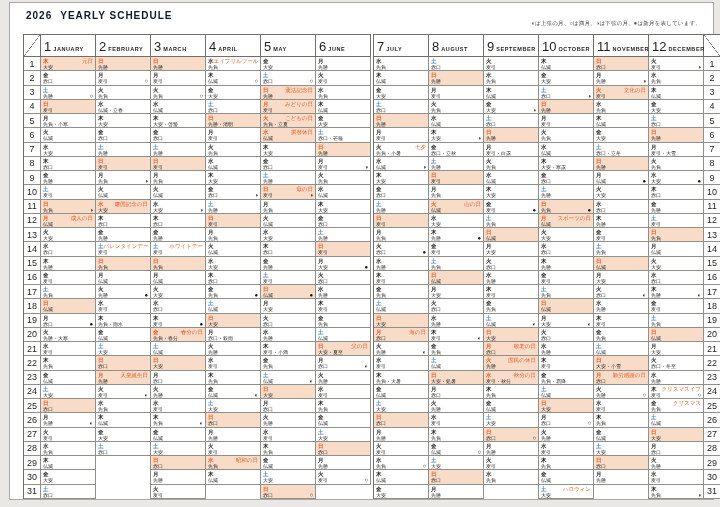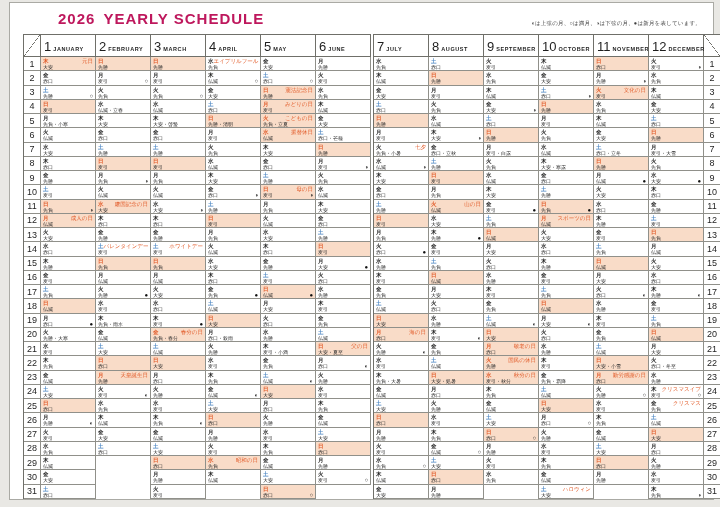--- a/index.html
+++ b/index.html
@@ -7,22 +7,22 @@
     width:720px;height:507px;position:relative;overflow:hidden;
     background:#e9e8e4;
     font-family:"Liberation Sans","DejaVu Sans",sans-serif;
     -webkit-font-smoothing:antialiased;
   }
   .page{
     position:absolute;left:9px;top:2px;width:705px;height:498px;
     background:#ffffff;border:1px solid #aaaaa4;box-sizing:border-box;
   }
   .title{
-    position:absolute;left:16px;top:7px;font-size:15px;font-weight:bold;
-    color:#be185d;letter-spacing:1px;white-space:nowrap;margin-left:32px;
+    position:absolute;left:16px;top:7px;font-size:10px;font-weight:bold;
+    color:#0f172a;letter-spacing:1px;white-space:nowrap;
   }
   .title .gap{display:inline-block;width:8px;}
   .legend-note{
     position:absolute;right:12px;top:17px;font-size:5.5px;color:#3c3c3c;
     letter-spacing:0.2px;
   }
   .grid{
     position:absolute;top:31px;display:grid;
     grid-auto-flow:column;
     grid-template-rows:22px repeat(31,14.26px);

